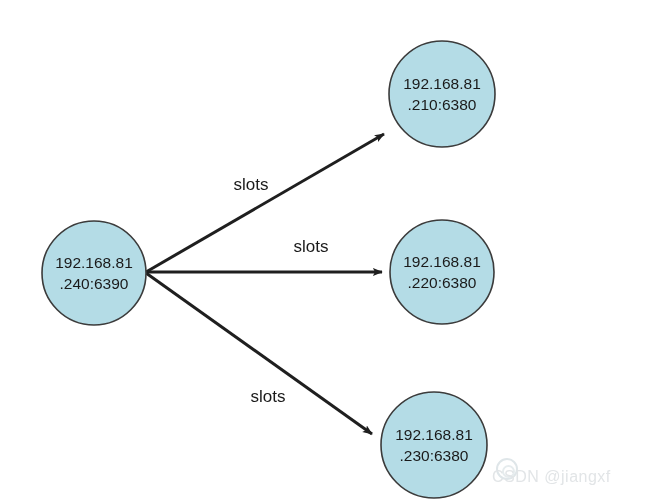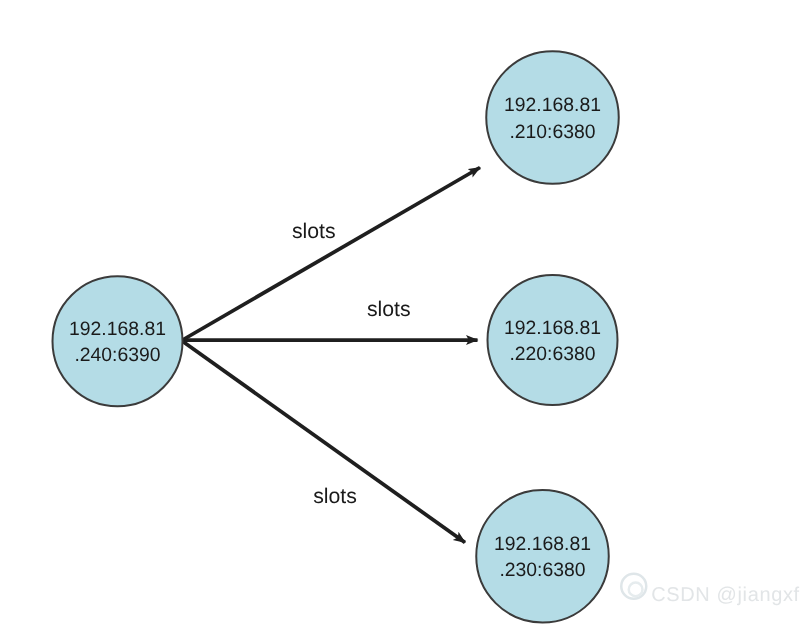--- a/index.html
+++ b/index.html
@@ -126,15 +126,15 @@
     </g>
 
     <g>
       <circle class="node-circle" cx="434" cy="445" r="53"></circle>
       <text class="node-label" x="434" y="436">192.168.81</text>
       <text class="node-label" x="434" y="457">.230:6380</text>
     </g>
   </svg>
 
   <div class="wm-logo" style="left:496px; top:458px;"></div>
-  <div class="wm-csdn" style="left:492px; top:468px;margin-left:29px;">CSDN @jiangxf</div>
+  <div class="wm-csdn" style="left:492px; top:468px;">CSDN @jiangxf</div>
 
 </div>
 
 </body></html>

